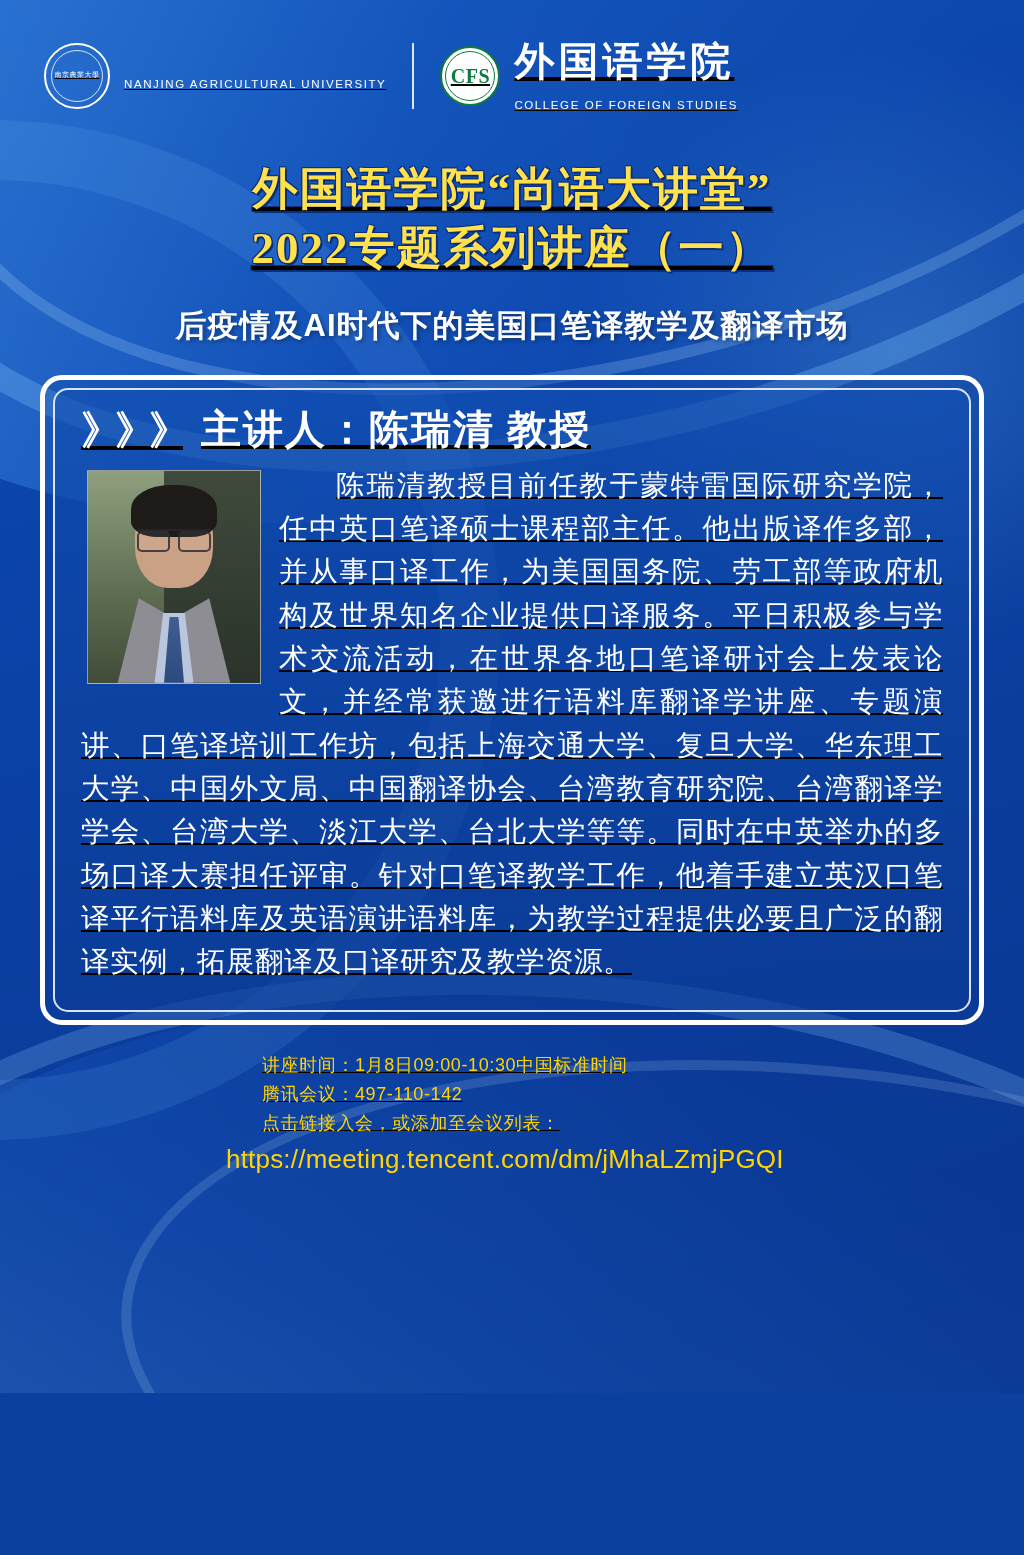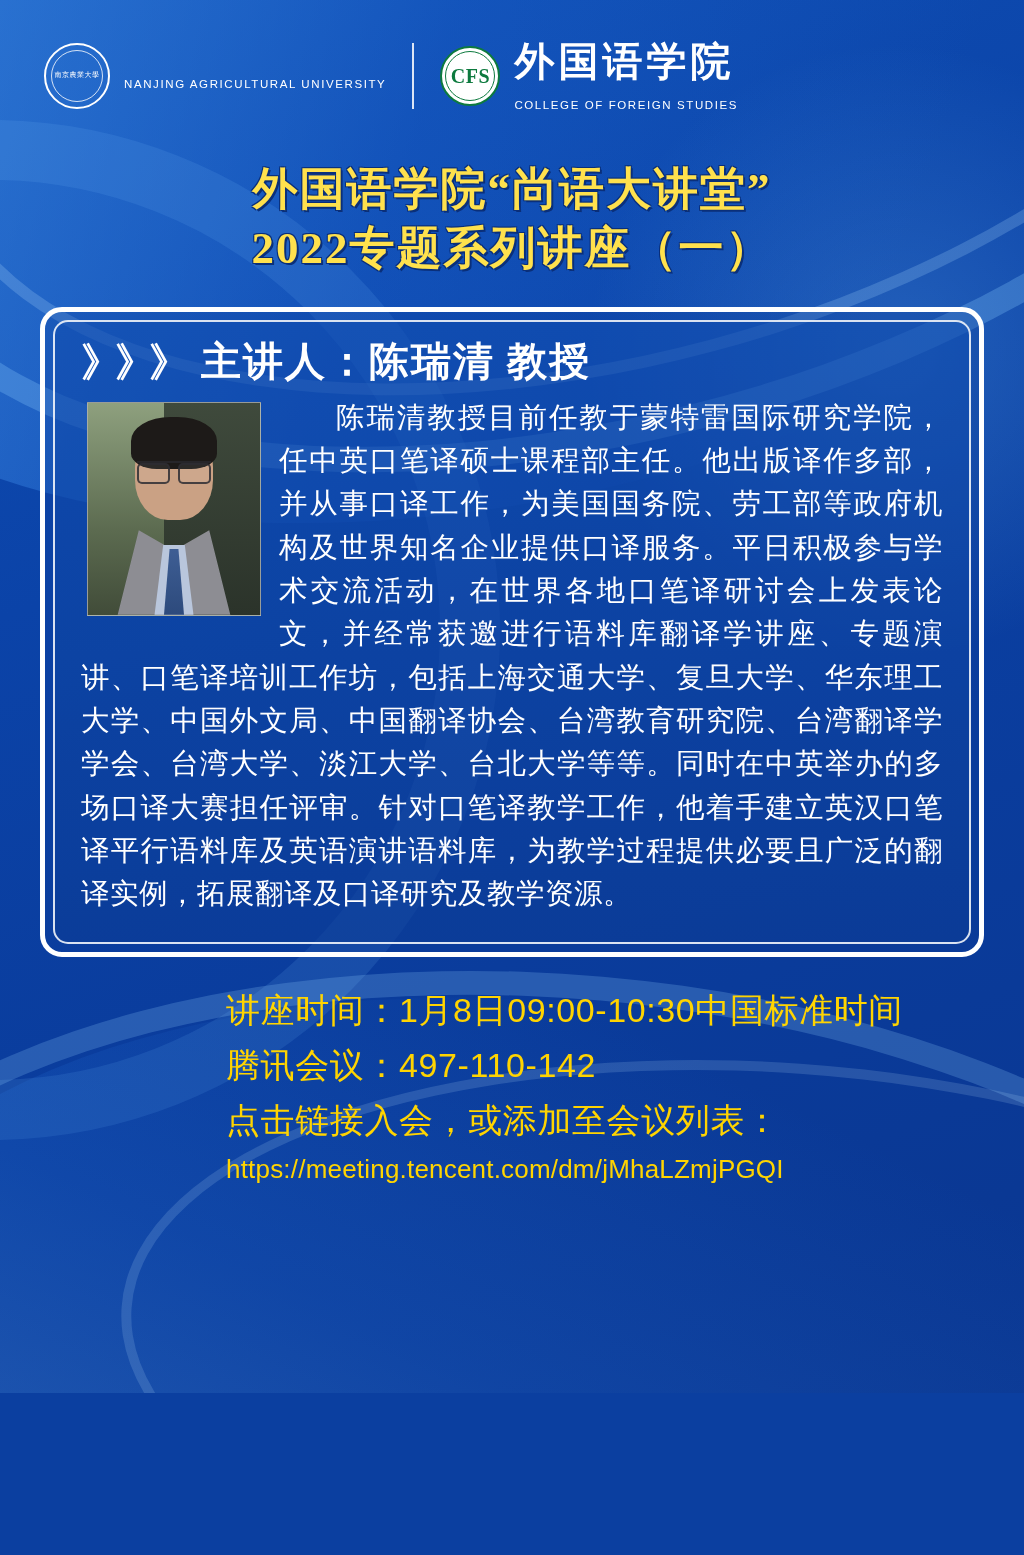--- a/index.html
+++ b/index.html
@@ -14,20 +14,21 @@
     background: #0b3fa0;
   }
 
   
   .poster {
     position: relative;
     width: 1024px;
     height: 1393px;
     overflow: hidden;
     background: linear-gradient(160deg, #0f4fb4 0%, #0b43a8 35%, #0a3c9c 65%, #0a3690 100%);
+    text-decoration: underline;
   }
 
   
   .swoosh {
     position: absolute;
     pointer-events: none;
   }
   .swoosh-top {
     top: -260px;
     left: -240px;
@@ -342,25 +343,26 @@
   
   .info-block {
     position: relative;
     z-index: 5;
     margin: 26px 0 0 0;
     padding-left: 226px;
     color: #ffd400;
   }
   .info-line {
     font-family: "Liberation Sans", sans-serif;
-    font-size: 34px;
+    font-size: 18px;
     line-height: 1.62;
     color: #ffd400;
     letter-spacing: 0.6px;
     white-space: nowrap;
+    margin-left: 36px;
   }
   .info-link {
     font-family: "Liberation Sans", sans-serif;
     font-size: 26px;
     line-height: 1.62;
     color: #ffd400;
     letter-spacing: 0.2px;
     text-decoration: none;
     display: inline-block;
   }
@@ -400,20 +402,23 @@
       </div>
     </div>
 
   </div>
 
   <div class="title-block">
     <div class="title-line">外国语学院“尚语大讲堂”</div>
     <div class="title-line">2022专题系列讲座（一）</div>
   </div>
 
+  <div class="subtitle-wrap">
+    <span class="subtitle">后疫情及AI时代下的美国口笔译教学及翻译市场</span>
+  </div>
 
   <div class="panel-outer">
     <div class="panel-inner">
 
       <div class="speaker-row">
         <span class="chevrons">》》》</span>
         <span class="speaker-label">主讲人：陈瑞清 教授</span>
       </div>
 
       <div class="bio-area">

